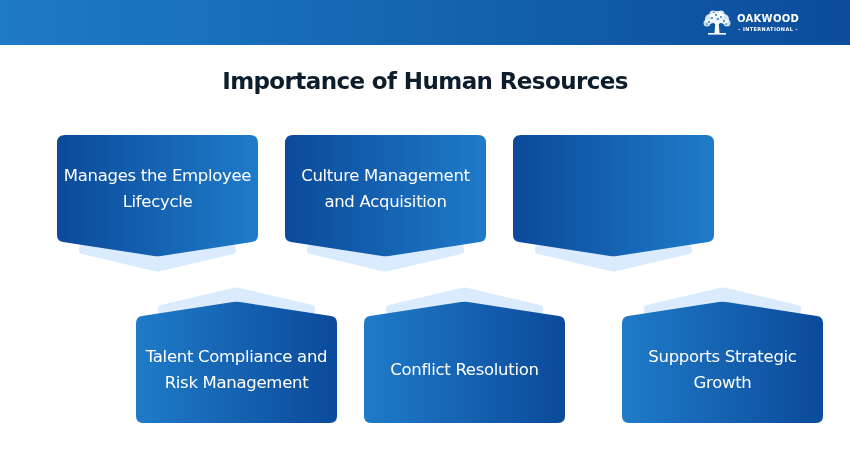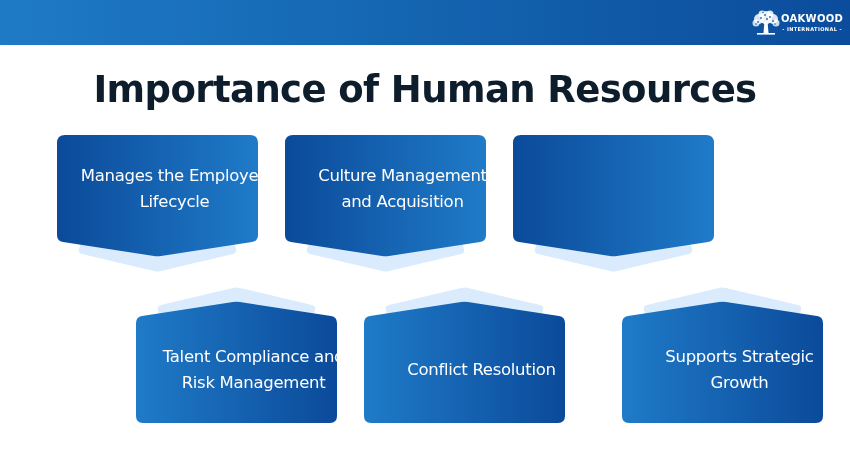--- a/index.html
+++ b/index.html
@@ -4,38 +4,38 @@
 <style>
   * { margin: 0; padding: 0; box-sizing: border-box; }
   html, body { width: 850px; height: 450px; overflow: hidden; background: #ffffff; }
   body { position: relative; font-family: "DejaVu Sans", "Liberation Sans", sans-serif; }
 
   .header {
     position: absolute; left: 0; top: 0; width: 850px; height: 45px;
     background: linear-gradient(90deg, #1f7ac6 0%, #1669b4 40%, #0b4c9c 100%);
   }
   .logo {
-    position: absolute; left: 751px; top: 8px; height: 30px;
-    display: flex; align-items: center; 
+    position: absolute; left: 702px; top: 8px; height: 30px;
+    display: flex; align-items: center; gap: 5px;
   }
   .logo-tree { width: 30px; height: 28px; }
   .logo-text { display: flex; flex-direction: column; align-items: center; color: #ffffff; }
   .logo-name { font-family: "DejaVu Sans", sans-serif; font-weight: bold; font-size: 10px; letter-spacing: 0.3px; line-height: 12px; }
   .logo-sub { font-family: "DejaVu Sans", sans-serif; font-weight: bold; font-size: 5px; letter-spacing: 0.4px; line-height: 8px; }
 
   .title {
     position: absolute; left: 0; top: 68px; width: 850px; text-align: center;
-    font-family: "DejaVu Sans", sans-serif; font-weight: bold; font-size: 37px;
+    font-family: "DejaVu Sans", sans-serif; font-weight: bold; font-size: 23px;
     color: #0e1d2c; letter-spacing: -0.6px;
   }
 
   .card { position: absolute; width: 201px; }
   .card svg.shape { position: absolute; left: 0; top: 0; width: 201px; overflow: visible; }
   .card .label {
-    position: absolute; left: 17px; width: 201px; display: flex; align-items: center; justify-content: center;
+    position: absolute; left: 0; width: 201px; display: flex; align-items: center; justify-content: center;
     text-align: center; color: #ffffff; font-family: "DejaVu Sans", sans-serif; font-size: 16.5px; line-height: 26px;
     padding: 0 6px; letter-spacing: -0.3px;
   }
   .card.top { top: 135px; height: 137px; }
   .card.top .label { top: 0; height: 107px; }
   .card.bottom { top: 286px; height: 138px; }
   .card.bottom .label { top: 30px; height: 107px; }
 </style>
 </head>
 <body>

